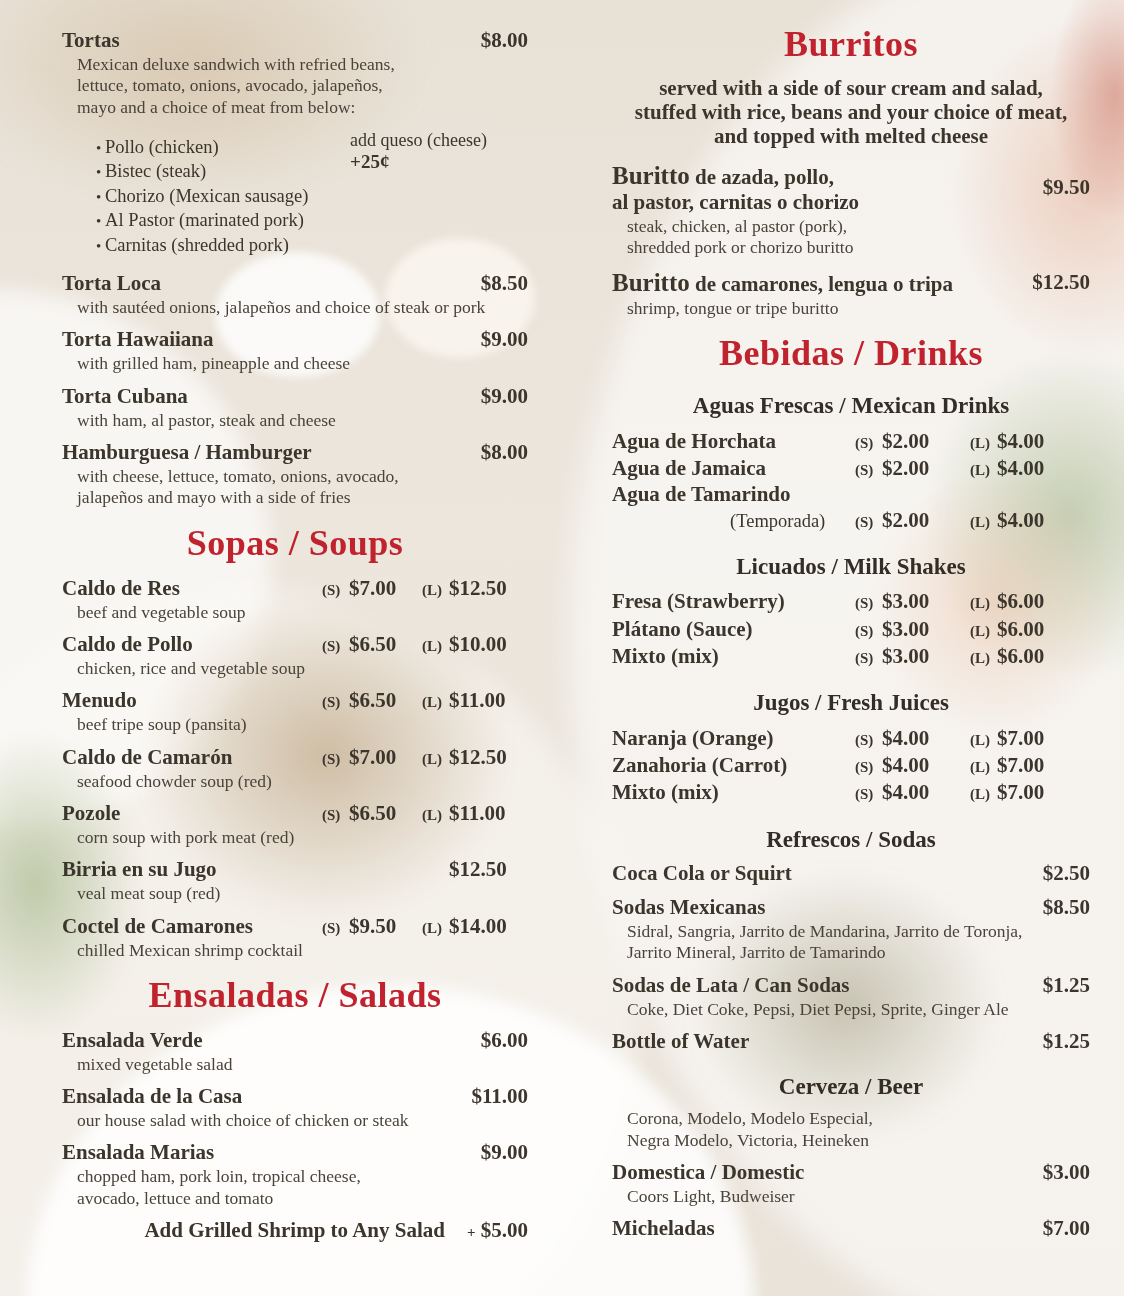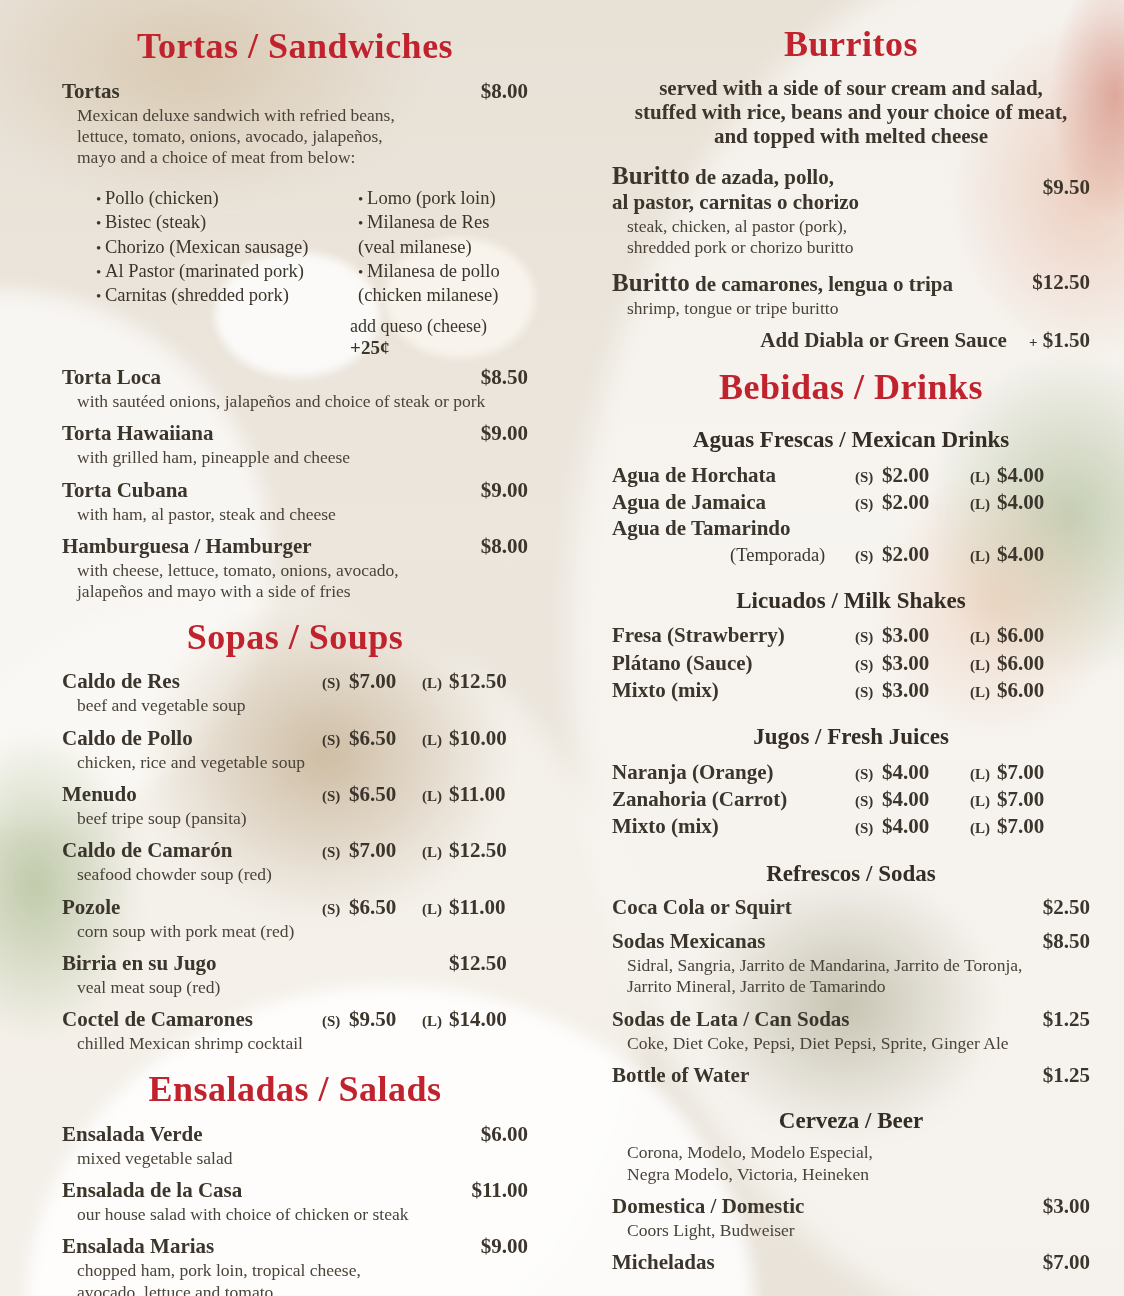--- a/index.html
+++ b/index.html
@@ -75,48 +75,40 @@
     <div class="p1"></div>
     <div class="bowl1"></div>
     <div class="bowl2"></div>
     <div class="p2"></div>
     <div class="f3"></div>
     <div class="f4"></div>
     <div class="p3"></div>
   </div>
 
   <div class="col col-left">
-    <h1>Tortas / Sandwiches</h1>
 
     <div class="item">
       <div class="row">
         <span class="name">Tortas</span>
         <span class="price">$8.00</span>
       </div>
       <div class="desc">Mexican deluxe sandwich with refried beans,
 lettuce, tomato, onions, avocado, jalapeños,
 mayo and a choice of meat from below:</div>
     </div>
 
     <div class="bullets">
       <ul class="bcol-l">
         <li>Pollo (chicken)</li>
         <li>Bistec (steak)</li>
         <li>Chorizo (Mexican sausage)</li>
         <li>Al Pastor (marinated pork)</li>
         <li>Carnitas (shredded pork)</li>
       </ul>
       <div>
-        <ul>
-          <li>Lomo (pork loin)</li>
-          <li>Milanesa de Res
-(veal milanese)</li>
-          <li>Milanesa de pollo
-(chicken milanese)</li>
-        </ul>
         <div class="addq">
           <span class="aql">add queso (cheese)</span>
           <span class="aqp">+25¢</span>
         </div>
       </div>
     </div>
 
     <div class="item">
       <div class="row">
           <span class="name">Torta Loca</span>
@@ -254,25 +246,20 @@
 shredded pork or chorizo buritto</div>
     </div>
     <div class="item">
       <div class="row center">
         <span class="name"><span class="blead">Buritto</span><span> de camarones, lengua o tripa</span></span>
         <span class="price">$12.50</span>
       </div>
       <div class="desc">shrimp, tongue or tripe buritto</div>
     </div>
 
-    <div class="note">
-      <span>Add Diabla or Green Sauce</span>
-      <span class="gap"></span>
-      <span><span class="plus">+</span> <span>$1.50</span></span>
-    </div>
 
     <h1 class="mt">Bebidas / Drinks</h1>
 
     <h2>Aguas Frescas / Mexican Drinks</h2>
     <div class="sub">
       <div class="prow3">
         <span class="name">Agua de Horchata</span>
         <span class="pcell"><span class="sz">(S)</span><span>$2.00</span></span>
         <span class="pcell"><span class="sz">(L)</span><span>$4.00</span></span>
       </div>

